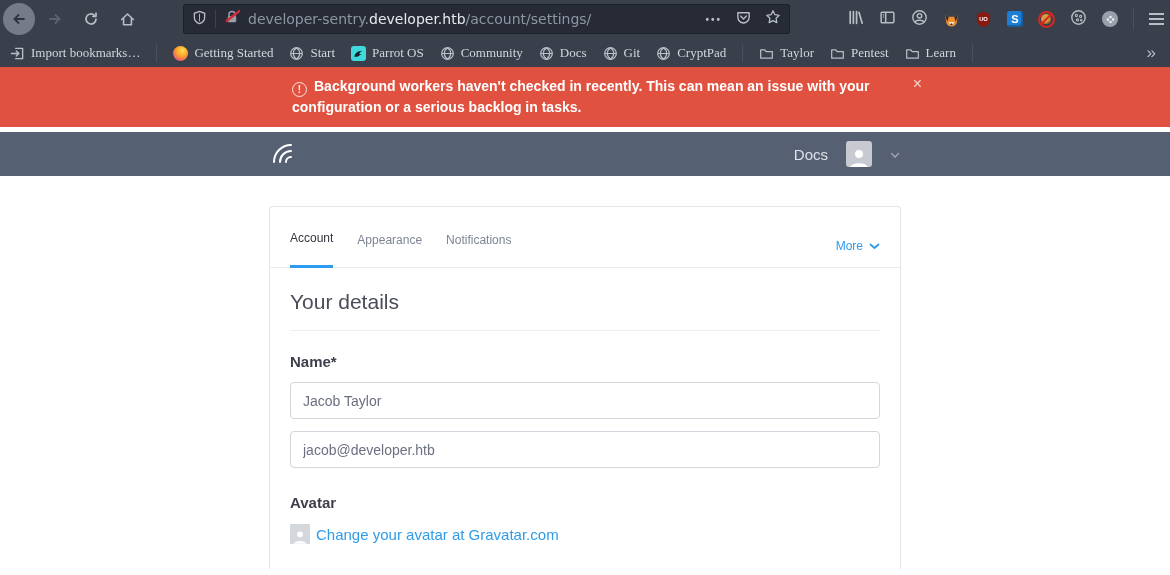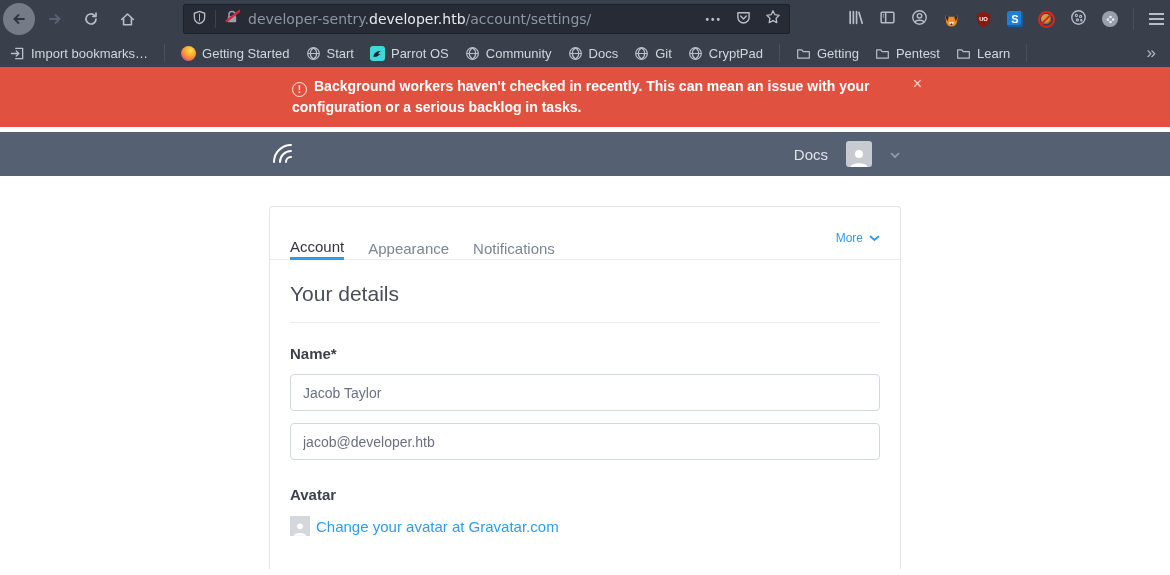--- a/index.html
+++ b/index.html
@@ -25,21 +25,21 @@
   .ext16 { width:17px; height:17px; position:relative; display:flex; align-items:center; justify-content:center; }
   .sblock { width:16px; height:16px; border-radius:3px; background:#1e7fd6; color:#fff; font-weight:bold; font-size:11px; display:flex; align-items:center; justify-content:center; box-shadow:inset -2px -2px 0 rgba(0,0,0,.25); }
   .cookie-blocked { width:17px; height:17px; position:relative; }
   .cookie-blocked .cookie { position:absolute; left:3px; top:3px; width:10px; height:10px; border-radius:50%; background:#d89a45; box-shadow:inset -1px -1px 0 #9a651f; }
   .cookie-blocked .ban { position:absolute; inset:0; border:2px solid #d6281e; border-radius:50%; }
   .cookie-blocked .ban:after { content:""; position:absolute; left:-1px; top:5.5px; width:15px; height:2px; background:#d6281e; transform:rotate(-45deg); }
   .pinwheel { width:16px; height:16px; border-radius:50%; background:#9aa0ab; display:flex; align-items:center; justify-content:center; }
 
   
   .bmbar { position:absolute; top:38px; left:0; width:100%; height:30px; display:flex; align-items:center; gap:16px; padding:0 10px; }
-  .bm { display:flex; align-items:center; gap:6px; color:#d2d6dd; font-size:13px; white-space:nowrap; font-family:Liberation Sans, sans-serif; }
+  .bm { display:flex; align-items:center; gap:6px; color:#d2d6dd; font-size:13px; white-space:nowrap; font-family:Liberation Serif, serif; }
   .bmsep { width:1px; height:18px; background:#4a505c; }
   .bm-ffx { width:15px; height:15px; border-radius:50%; background:radial-gradient(circle at 62% 30%, #ffe14d 0%, #ff9b2d 45%, #e0557f 78%, #7542e5 100%); }
   .bm-parrot { width:15px; height:15px; border-radius:3px; background:#3fd9dc; position:relative; overflow:hidden; }
   .bm-parrot svg { position:absolute; inset:0; }
   .bm-spacer { flex:1; }
   .bm-chev { color:#b8bdc6; font-size:17px; margin-right:4px; }
 
   
   .alert { position:absolute; top:67px; left:0; width:100%; height:60px; background:#e0513f;padding-left:44px; }
   .alert .inner { width:630px; margin:0 auto; position:relative; padding:9px 48px 0 0; }
@@ -51,21 +51,21 @@
   .snav { position:absolute; top:132px; left:0; width:100%; height:44px; background:#566073; }
   .snav .inner { width:630px; margin:0 auto; height:44px; display:flex; align-items:center; }
   .snav .right { margin-left:auto; display:flex; align-items:center; gap:18px; }
   .snav .docs { color:#dfe2e8; font-size:15px; cursor:pointer; }
   .avatar { width:26px; height:26px; border-radius:3px; background:#c7cad0; display:flex; align-items:flex-end; justify-content:center; overflow:hidden; }
   .snav .chev { color:#9aa0ad; }
 
   
   .card { position:absolute; top:206px; left:50%; transform:translateX(-50%); width:632px; height:400px; background:#fff; border:1px solid #e2e5e9; border-bottom:none; border-radius:4px 4px 0 0; }
   .tabs { display:flex; align-items:flex-end; padding:24px 20px 0; border-bottom:1px solid #e9ebef; }
-  .tab { font-size:15px; color:#7e8494; padding-bottom:2px; margin-right:24px; cursor:pointer; }
+  .tab { font-size:12px; color:#7e8494; padding-bottom:20px; margin-right:24px; cursor:pointer; }
   .tab.active { color:#34353f; border-bottom:3px solid #2d9bee; margin-bottom:-1px; }
   .more { margin-left:auto; color:#2d9bee; font-size:12px; padding-bottom:14px; display:flex; align-items:center; gap:6px; cursor:pointer; }
   .card-body { padding:0 20px; }
   h1.details { margin-top:22px; font-size:21px; font-weight:normal; color:#4a4c59; }
   .rule { border:none; border-top:1px solid #eceef2; margin-top:16px; }
   .field-label { display:block; margin-top:22px; font-size:15px; font-weight:bold; color:#3d3f4c; }
   .field-input { display:block; width:100%; height:37px; margin-top:12px; border:1px solid #d2d6dd; border-radius:4px; padding:0 12px; font-size:14px; color:#6b7080; font-family:"Liberation Sans", sans-serif; background:#fff; outline:none; }
   .avatar-row { margin-top:13px; display:flex; align-items:center; }
   .mini-avatar { width:20px; height:20px; background:#d4d7dc; display:flex; align-items:flex-end; justify-content:center; overflow:hidden; margin-right:6px; }
   .grav-link { color:#2f9ce8; font-size:15px; text-decoration:none; cursor:pointer; }
@@ -255,21 +255,21 @@
             <circle cx="8" cy="8" r="6.2"></circle>
             <path d="M1.8 8h12.4M8 1.8C5.8 3.4 4.6 5.5 4.6 8s1.2 4.6 3.4 6.2c2.2-1.6 3.4-3.7 3.4-6.2S10.2 3.4 8 1.8z"></path>
           </svg>
         <span>CryptPad</span>
       </span>
       <span class="bmsep"></span>
       <span class="bm">
         <svg width="15" height="15" viewBox="0 0 16 16" fill="none" stroke="#b9bec7" stroke-width="1.3" stroke-linejoin="round">
             <path d="M1.8 4.2h4.4l1.4 1.8h6.6v7H1.8z"></path>
           </svg>
-        <span>Getting</span>
+        <span>Taylor</span>
       </span>
       <span class="bm">
         <svg width="15" height="15" viewBox="0 0 16 16" fill="none" stroke="#b9bec7" stroke-width="1.3" stroke-linejoin="round">
             <path d="M1.8 4.2h4.4l1.4 1.8h6.6v7H1.8z"></path>
           </svg>
         <span>Pentest</span>
       </span>
       <span class="bm">
         <svg width="15" height="15" viewBox="0 0 16 16" fill="none" stroke="#b9bec7" stroke-width="1.3" stroke-linejoin="round">
             <path d="M1.8 4.2h4.4l1.4 1.8h6.6v7H1.8z"></path>

